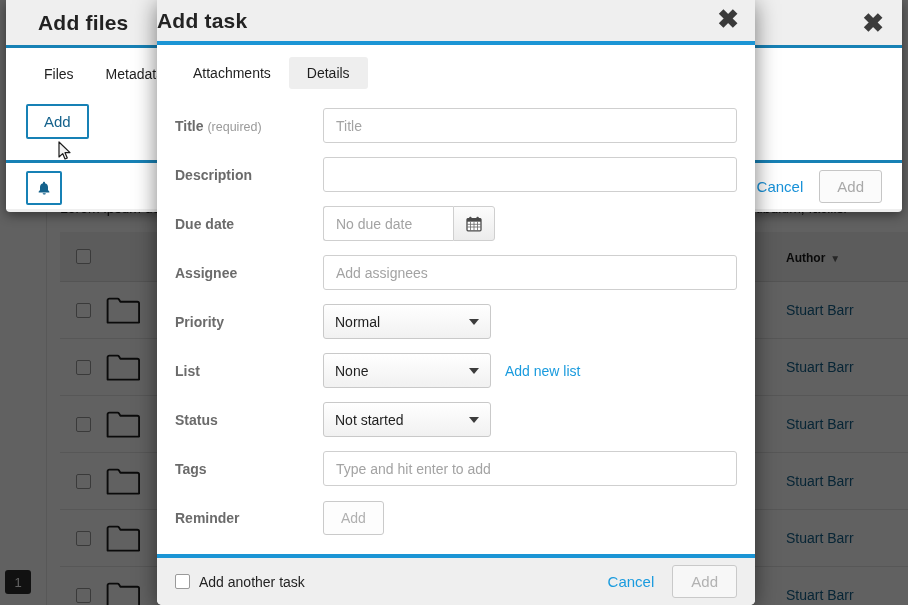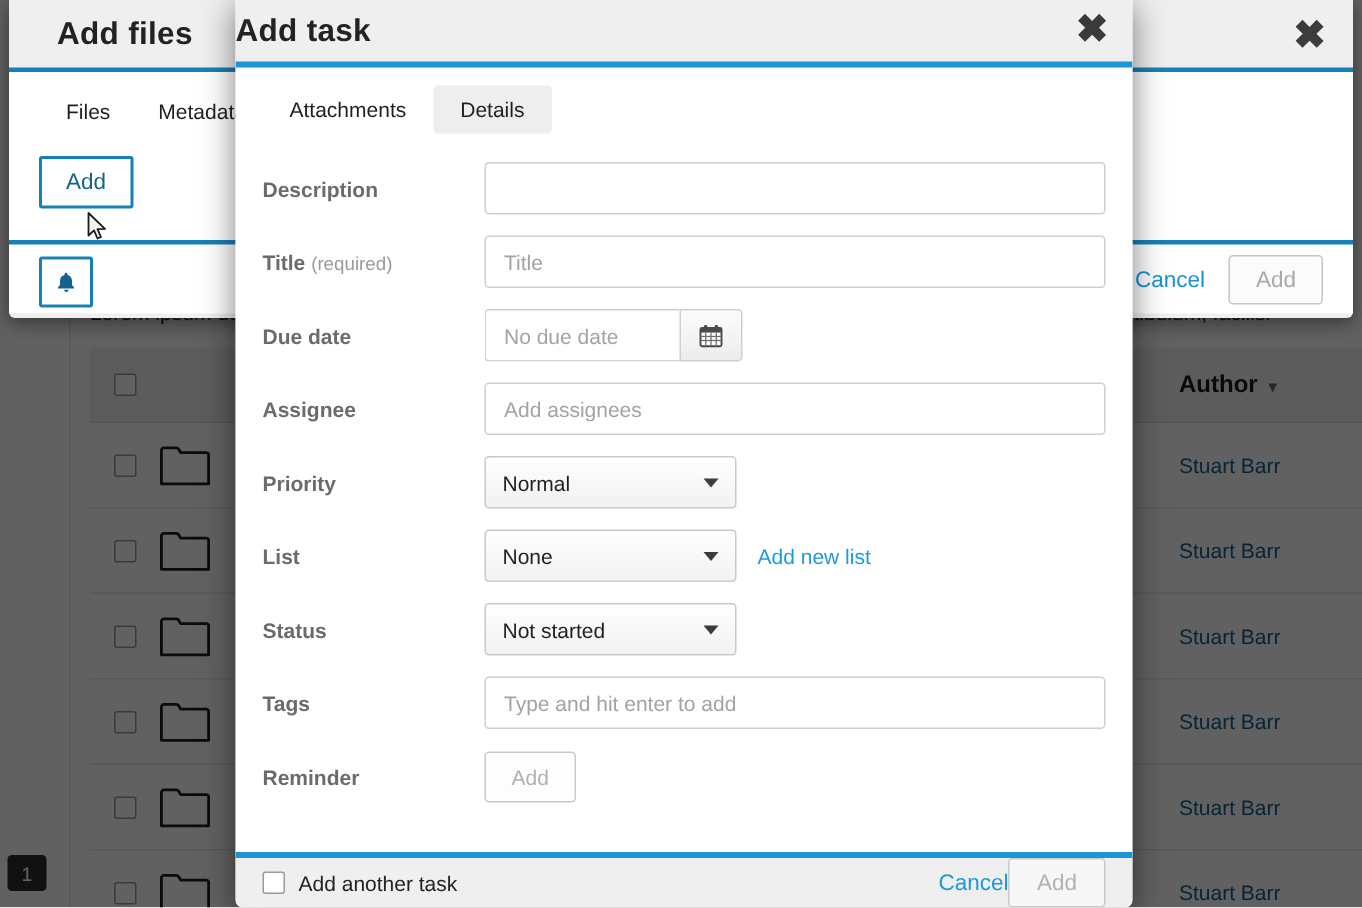--- a/index.html
+++ b/index.html
@@ -27,21 +27,21 @@
     background: #f2f2f2; border-bottom: 1px solid #dcdcdc;
   }
   .bg-row {
     display: flex; align-items: center; height: 57px;
     border-bottom: 1px solid #e4e4e4; background: #fff;
   }
   .cell-check { width: 46px; display: flex; align-items: center; justify-content: center; flex: none; }
   .cell-icon  { width: 56px; display: flex; align-items: center; justify-content: flex-start; flex: none; }
   .cell-name  { flex: 1 1 auto; font-size: 14px; color: #222; padding-right: 12px; overflow: hidden; white-space: nowrap; }
   .cell-author{ width: 140px; flex: none; font-size: 14px; padding-left: 18px; }
-  .hdr-txt { font-weight: bold; font-size: 16px; color: #1a1a1a; }
+  .hdr-txt { font-weight: bold; font-size: 12px; color: #1a1a1a; }
   .hdr-caret { color: #666; font-size: 10px; margin-left: 5px; }
   .author-link { color: #15628c; }
 
   .cbox {
     width: 15px; height: 15px; border: 1px solid #9a9a9a; border-radius: 2px;
     background: #fff; display: inline-block;
   }
   .folder-ico { display: block; }
 
   .left-rail { position: absolute; left: 0; top: 0; width: 47px; height: 605px; background: #fff; border-right: 1px solid #e6e6e6; }
@@ -155,23 +155,23 @@
   }
   .link { color: #1a9bde; font-size: 14px; cursor: pointer; }
 
   .small-btn {
     border: 1px solid #cacaca; background: #fdfdfd; color: #b0b0b0;
     font-size: 14px; padding: 8px 17px; border-radius: 3px; cursor: pointer;
     font-family: "Liberation Sans", sans-serif;
   }
 
   .task-foot {
-    flex: none; height: 37px; background: #efefef;
+    flex: none; height: 51px; background: #efefef;
     border-top: 4px solid #1b95d5;
-    display: flex; align-items: center; padding: 0 18px; 
+    display: flex; align-items: center; padding: 0 18px; gap: 18px;
   }
   .foot-left { display: flex; align-items: center; gap: 9px; flex: 1 1 auto; }
   .foot-chk-label { font-size: 14px; color: #232323; cursor: pointer; }
   .foot-cancel { color: #1a9bde; font-size: 15px; cursor: pointer; }
   .foot-add {
     border: 1px solid #c9c9c9; background: #f7f7f7; color: #b2b2b2;
     font-size: 15px; padding: 7px 18px; border-radius: 3px; cursor: default;
     font-family: "Liberation Sans", sans-serif;
   }
 </style>
@@ -313,33 +313,33 @@
     </div>
 
     <div class="task-body">
 
       <div class="tabs">
         <div class="tab">Attachments</div>
         <div class="tab active">Details</div>
       </div>
 
       <div class="frow">
-        <div class="flabel">Description</div>
-        <div class="fctrl">
-          <input class="txtinput" type="text" placeholder="" style="">
-        </div>
-      </div>
-
-      <div class="frow">
         <div class="flabel">
           <span>Title</span>
           <span style="font-weight:normal;font-size:12.5px;color:#9a9a9a;">(required)</span>
         </div>
         <div class="fctrl">
           <input class="txtinput" type="text" placeholder="Title" style="">
+        </div>
+      </div>
+
+      <div class="frow">
+        <div class="flabel">Description</div>
+        <div class="fctrl">
+          <input class="txtinput" type="text" placeholder="" style="">
         </div>
       </div>
 
       <div class="frow">
         <div class="flabel">Due date</div>
         <div class="fctrl">
           <div class="datewrap">
             <input class="txtinput" type="text" placeholder="No due date" style="">
             <div class="date-btn">
               <svg width="16" height="16" viewBox="0 0 16 16" aria-hidden="true">

